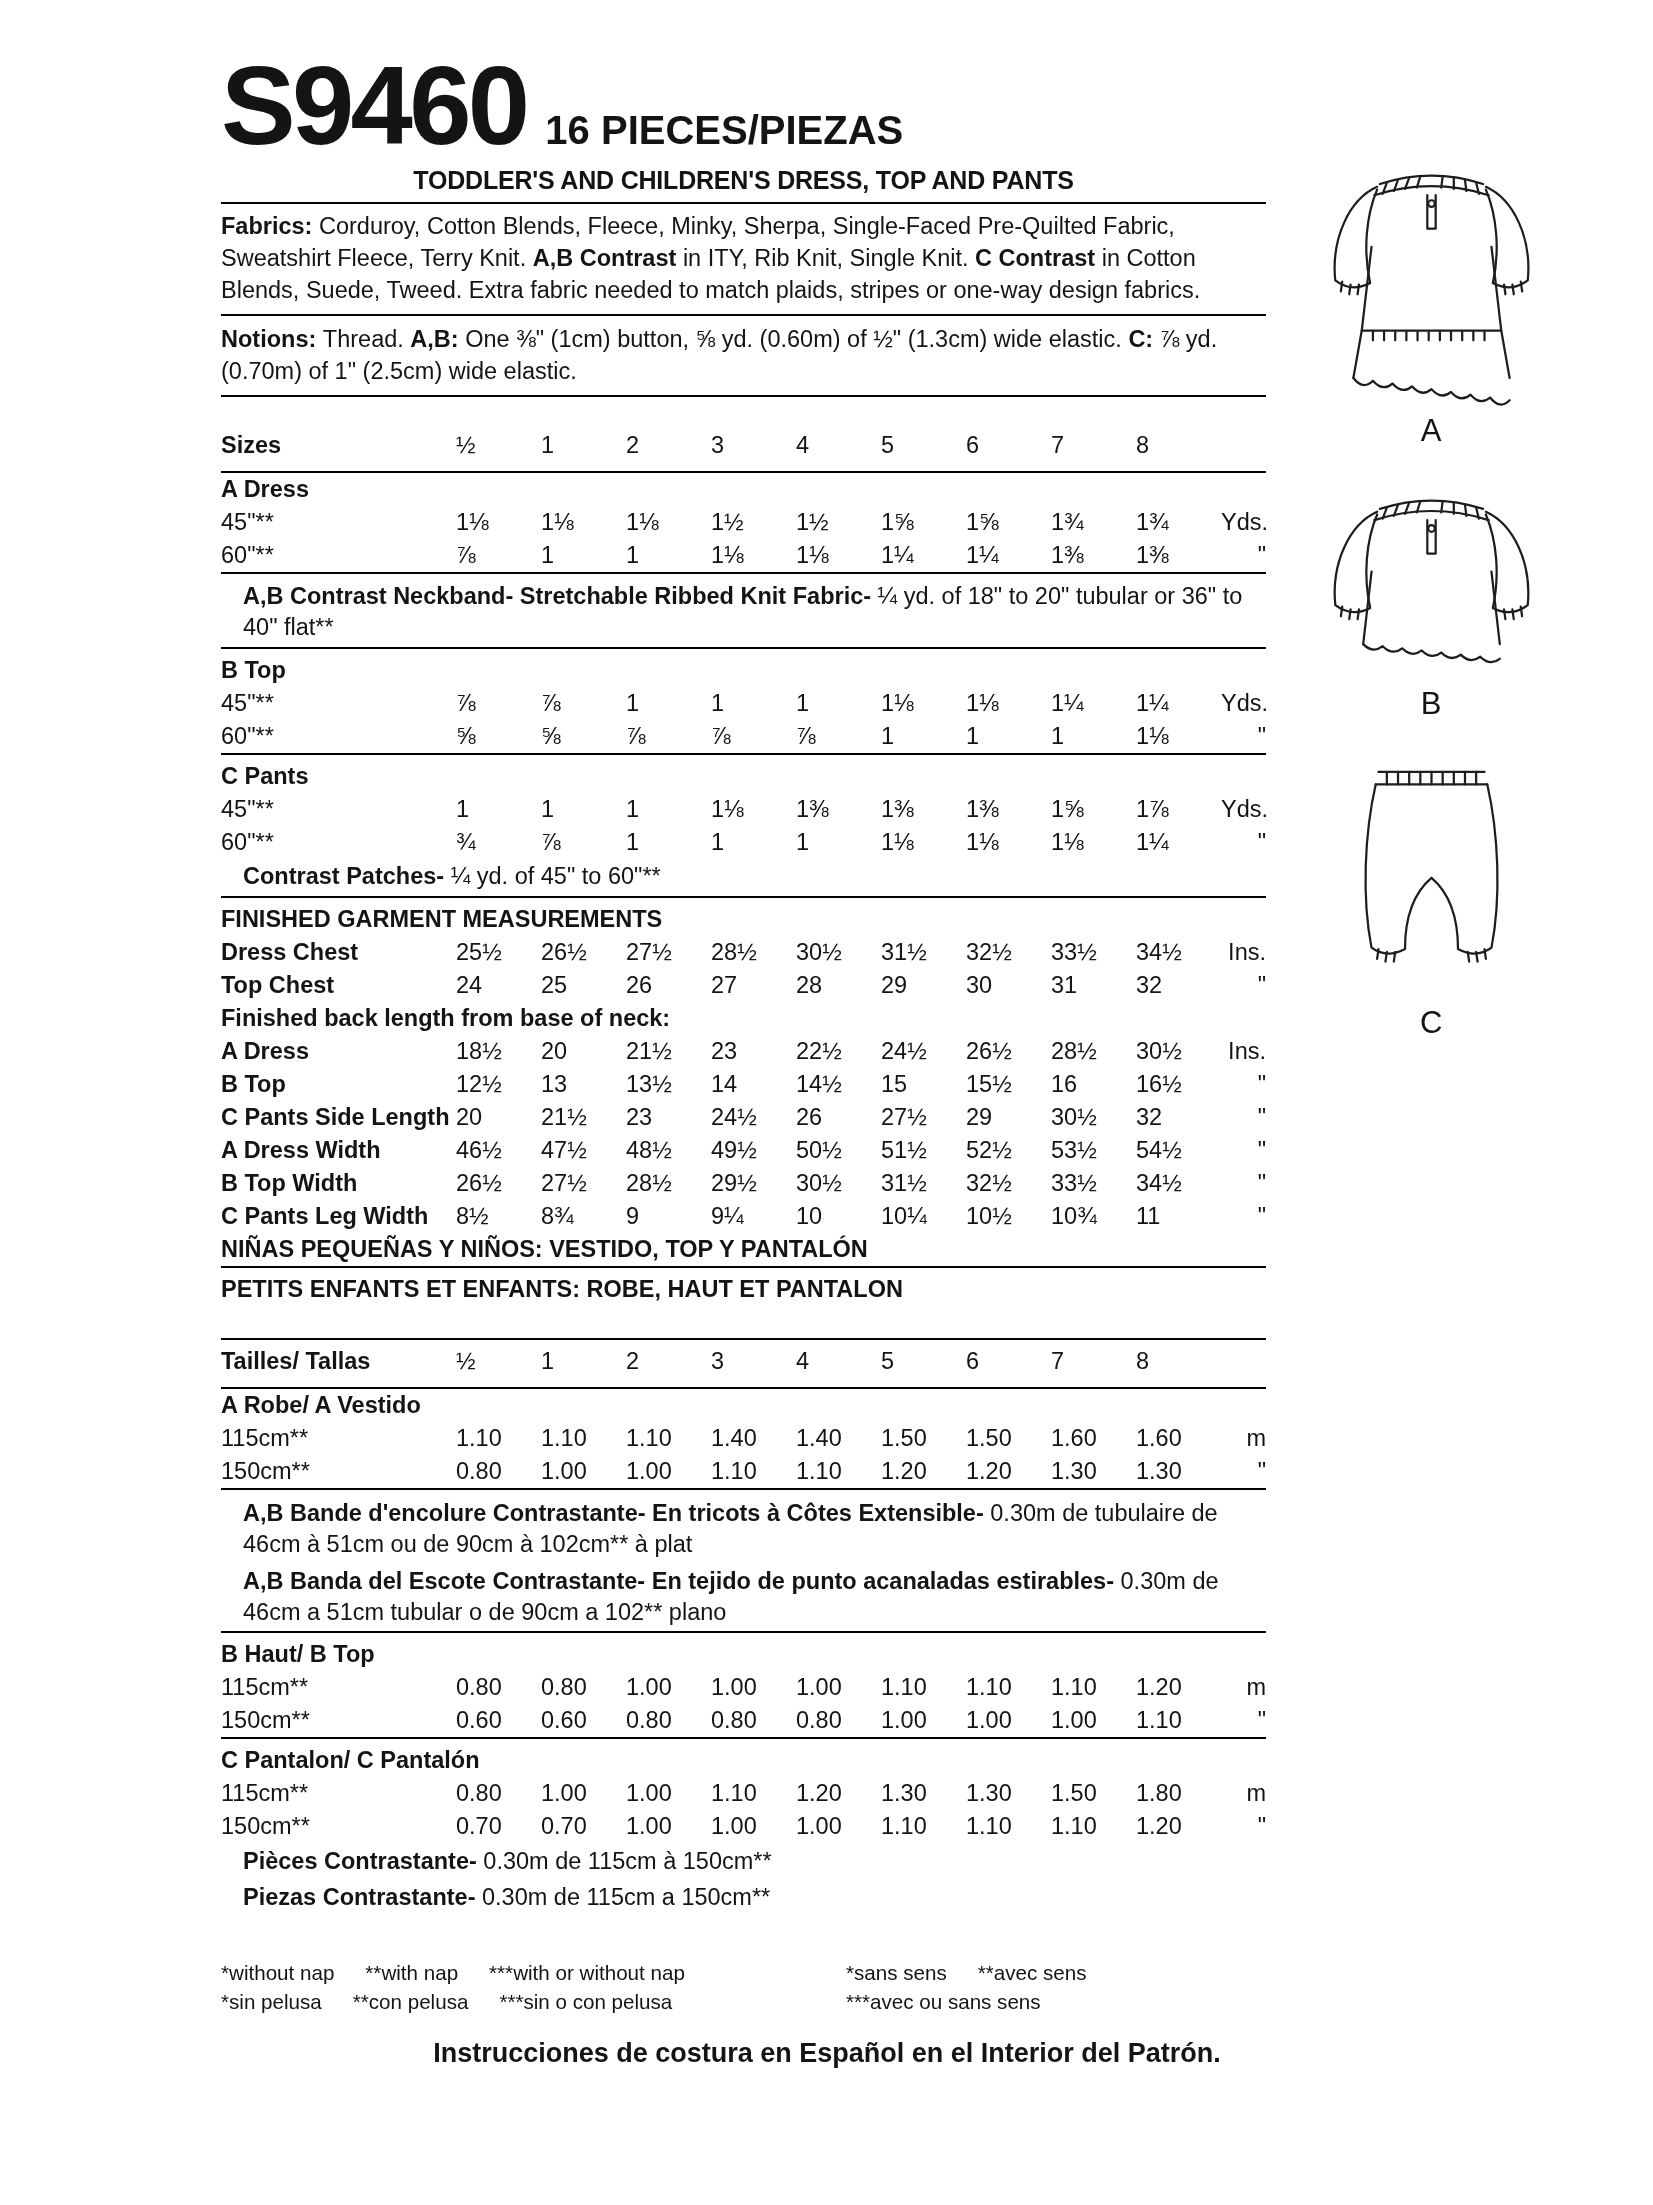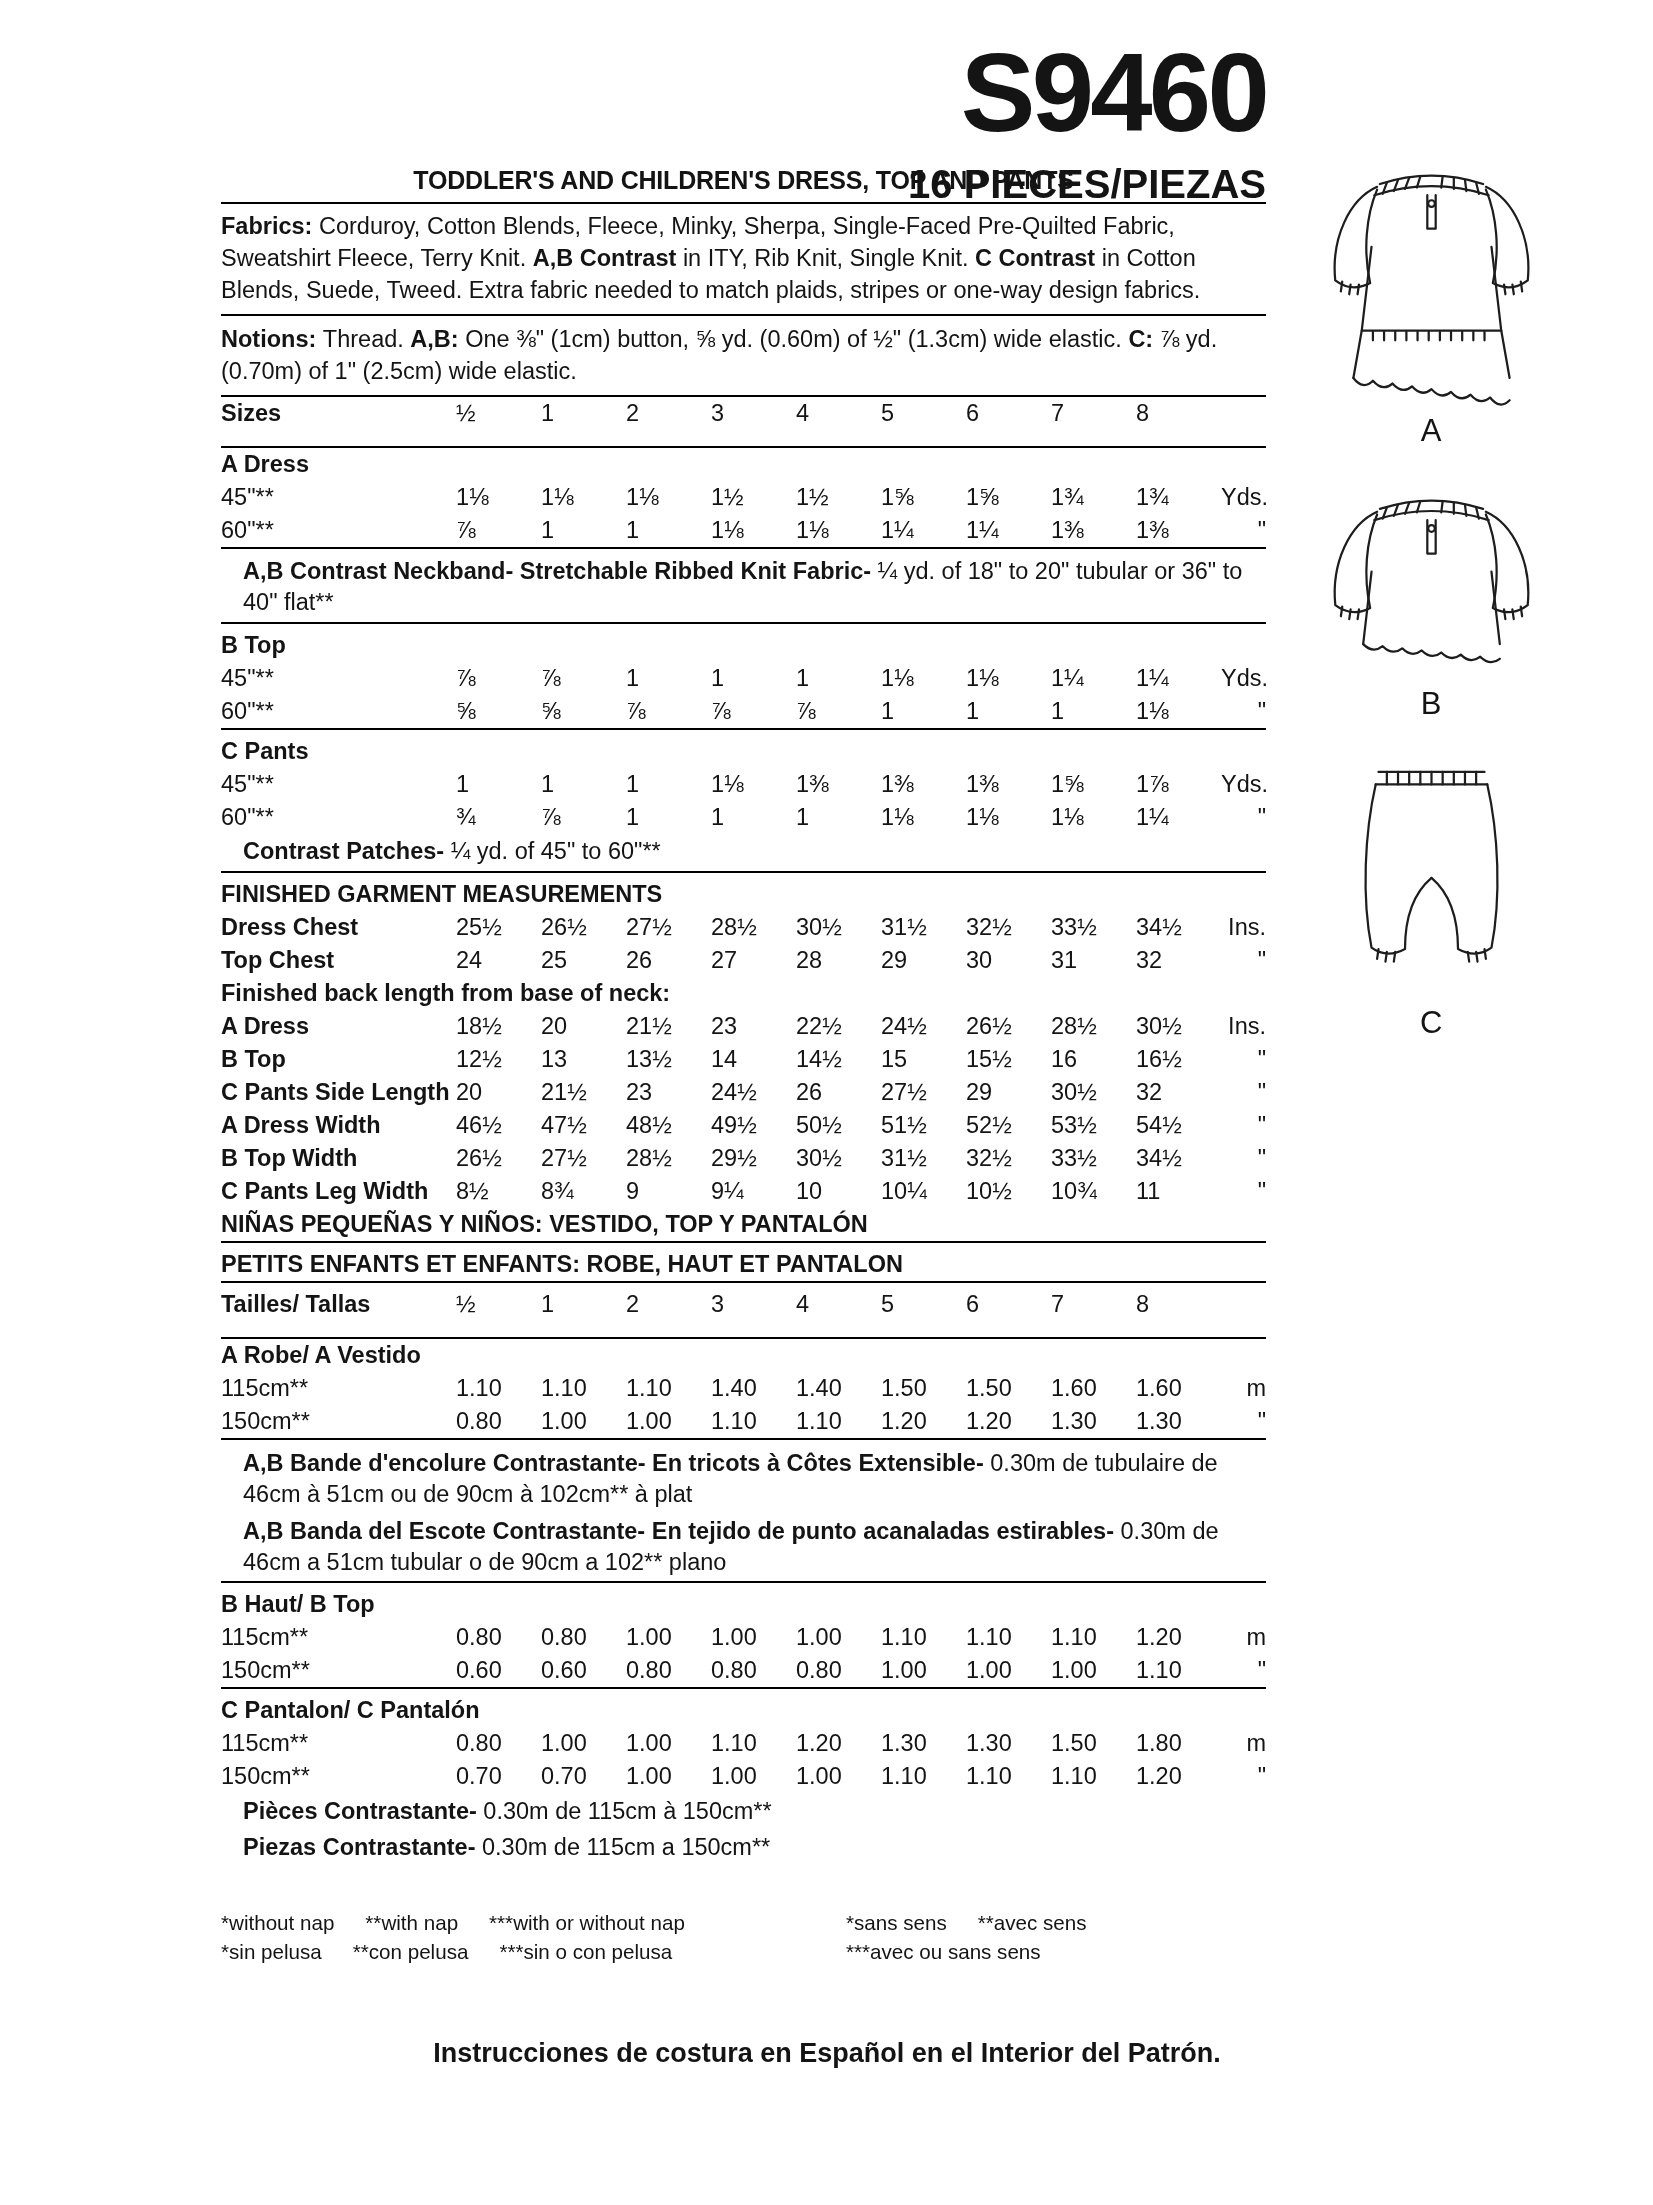--- a/index.html
+++ b/index.html
@@ -9,37 +9,37 @@
     background:#ffffff; color:#141414;
     font-family:"Liberation Sans", sans-serif;
     -webkit-font-smoothing:antialiased;
   }
   .b { font-weight:700; }
 
   .page { position:absolute; inset:0; background:#fff; overflow:hidden; }
 
   .content { position:absolute; left:221px; top:44px; width:1045px; }
 
-  .header-row { display:flex; align-items:flex-end; gap:19px; height:112px; margin-bottom:10.3px;flex-direction:column; }
+  .header-row { display:flex; align-items:flex-end; gap:19px; height:112px; margin-bottom:10.3px; }
   .pattern-number { font-size:112px; font-weight:700; letter-spacing:-3.7px; line-height:0.88; }
   .pieces { font-size:40px; font-weight:700; padding-bottom:2.9px; white-space:nowrap; }
 
   .title { font-size:25px; font-weight:700; padding-bottom:6.6px; border-bottom:2.2px solid #000; letter-spacing:-0.2px;text-align:center; }
 
   .para { font-size:23.5px; line-height:32px; margin:0; padding:6.6px 0 8px; border-bottom:2.2px solid #000; }
 
   
   #size-table { width:100%; }
   .trow { display:grid; grid-template-columns:235px repeat(9,85px) minmax(0,1fr); font-size:23.5px; }
   .trow .cell { line-height:33px; white-space:nowrap; }
   .trow .cell.full { grid-column:1/-1; }
   .trow .cell.unit { text-align:right; }
   .trow .cell.note { white-space:normal; line-height:31px; padding:2.2px 0 3.7px;margin-left:22px; }
   .rt { border-top:2.2px solid #000; padding-top:5.1px; }
-  .rb { border-bottom:2.2px solid #000; padding-bottom:16px; }
+  .rb { border-bottom:2.2px solid #000; padding-bottom:9px;margin-top:32px; }
 
   
   .footnotes { display:flex; margin-top:41px; font-size:20.6px; line-height:29px; }
   .fn-left { width:625px; flex:0 0 auto; }
   .fn-item { margin-right:31px; display:inline-block;text-align:right; }
 
   .bottom-note { position:absolute; left:0; right:0; top:2038px; text-align:center; font-size:27px; font-weight:700; }
 
   
   .illos { position:absolute; left:1292px; top:163px; width:294px; }

